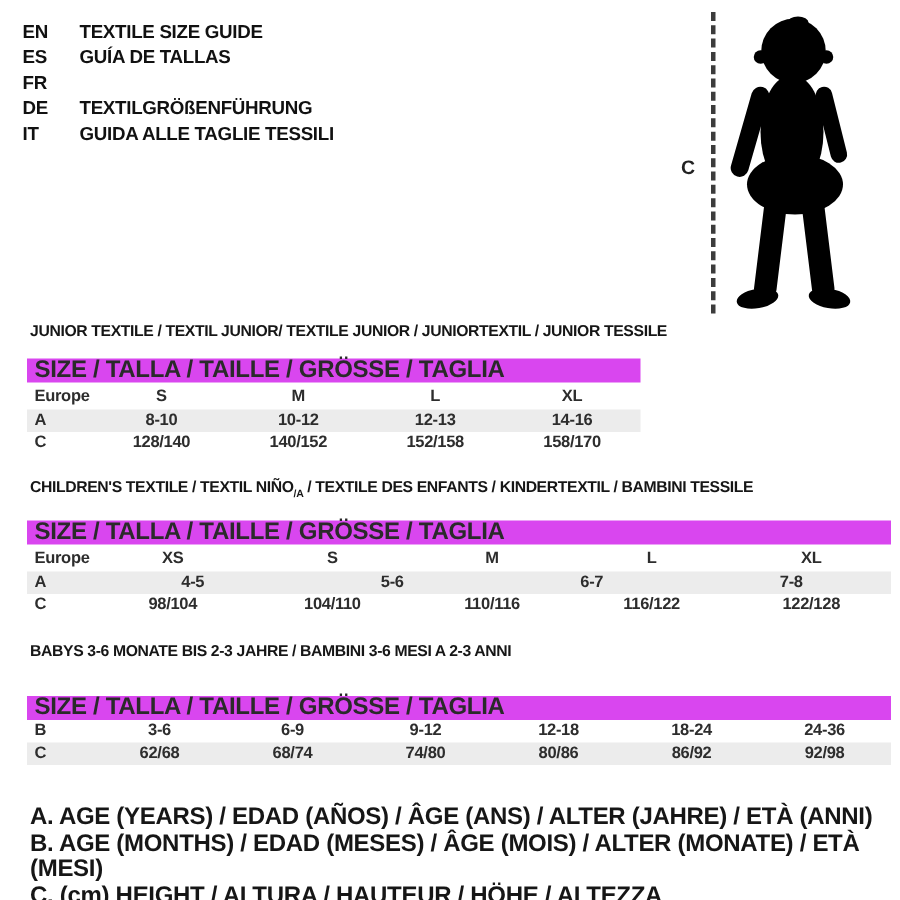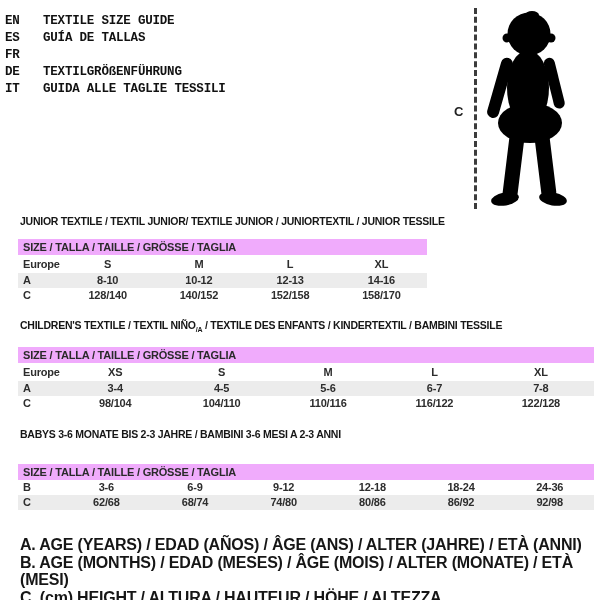--- a/index.html
+++ b/index.html
@@ -1,33 +1,33 @@
 <!DOCTYPE html>
 <html><head>
 <meta charset="utf-8">
 <style>
   html,body{margin:0;padding:0;background:#fff;}
   .page{
     position:relative;width:600px;height:600px;background:#ffffff;overflow:hidden;
     font-family:"Liberation Sans",sans-serif;color:#1e1e1e;
   }
   
-  .lang-list{position:absolute;left:5px;top:13px;font-family:Liberation Mono, monospace;}
+  .lang-list{position:absolute;left:15px;top:13px;}
   .lang-row{display:flex;height:17px;line-height:17px;font-size:12.5px;font-weight:700;letter-spacing:-0.2px;color:#111;}
   .lang-code{width:38px;}
   
   .dash-line{position:absolute;left:474px;top:8px;height:201px;width:0;border-left:3px dashed #3c3c3c;}
   .height-label{position:absolute;left:454px;top:104px;font-size:13px;font-weight:700;color:#222;}
   .figure-svg{position:absolute;left:482px;top:8px;}
   
   .sec-title{position:absolute;left:20px;font-size:10.5px;font-weight:700;letter-spacing:-0.25px;color:#161616;white-space:nowrap;}
   .sec-title .sub{font-size:7px;vertical-align:sub;}
   .sec-title-multi{position:absolute;left:20px;font-size:10.5px;font-weight:700;letter-spacing:-0.25px;color:#161616;line-height:17px;}
   .tbl{position:absolute;left:18px;}
-  .tbl-head{height:16px;line-height:16px;background:#f0abfc;color:#2a2a2a;font-size:11px;font-weight:700;letter-spacing:-0.2px;padding-left:5px;box-sizing:border-box;}
+  .tbl-head{height:16px;line-height:16px;background:#d946ef;color:#2a2a2a;font-size:16px;font-weight:700;letter-spacing:-0.2px;padding-left:5px;box-sizing:border-box;}
   .trow{display:flex;height:15px;line-height:15px;font-size:11px;font-weight:700;letter-spacing:-0.2px;color:#2d2d2d;}
   .rows-box .trow:nth-child(even){background:#ececec;}
   .has-europe .trow:first-child{height:18px;line-height:18px;}
   .tlabel{width:44px;padding-left:5px;box-sizing:border-box;text-align:left;}
   .tcell{flex:1;text-align:center;}
   
   .notes{position:absolute;left:20px;top:536px;line-height:17.5px;font-size:16px;font-weight:700;letter-spacing:-0.2px;color:#161616;}
 </style>
 </head>
 <body>
@@ -111,21 +111,20 @@
         <div class="trow">
           <span class="tlabel">Europe</span>
           <span class="tcell">XS</span>
           <span class="tcell">S</span>
           <span class="tcell">M</span>
           <span class="tcell">L</span>
           <span class="tcell">XL</span>
         </div>
         <div class="trow">
           <span class="tlabel">A</span>
-          <span class="tcell">3-4</span>
           <span class="tcell">4-5</span>
           <span class="tcell">5-6</span>
           <span class="tcell">6-7</span>
           <span class="tcell">7-8</span>
         </div>
         <div class="trow">
           <span class="tlabel">C</span>
           <span class="tcell">98/104</span>
           <span class="tcell">104/110</span>
           <span class="tcell">110/116</span>

